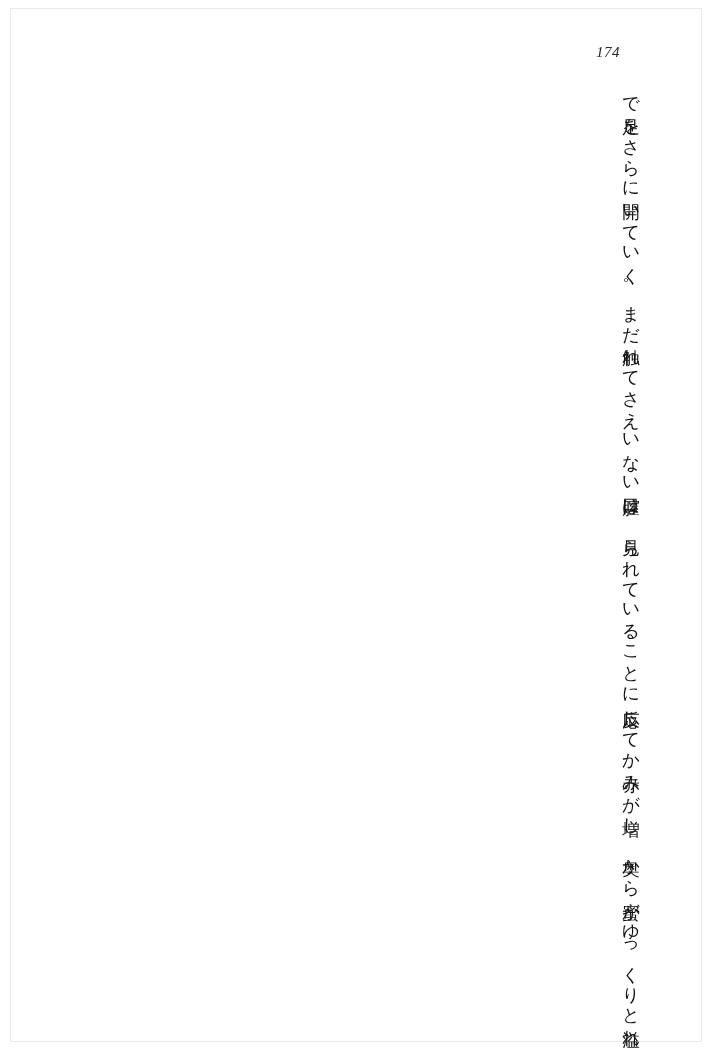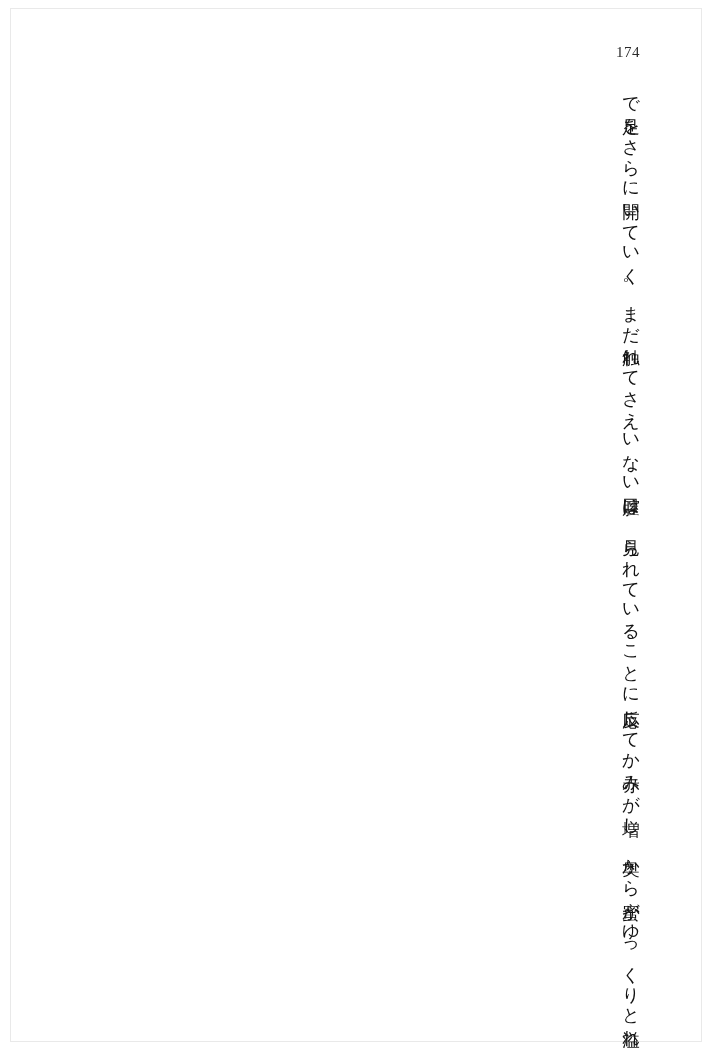--- a/index.html
+++ b/index.html
@@ -26,22 +26,23 @@
     left: 10px;
     top: 8px;
     width: 690px;
     height: 1032px;
     border: 1px solid #e9e9e9;
     pointer-events: none;
   }
   .page-number {
     position: absolute;
     top: 44px;
-    right: 72px;
+    right: 92px;
     font-size: 15px;
+    font-style: italic;
     font-family: "Liberation Serif", serif;
     color: #2a2a2a;
     letter-spacing: 0.5px;
   }
   
   .text-block {
     position: absolute;
     top: 84px;
     right: 64px;
     height: 880px;

